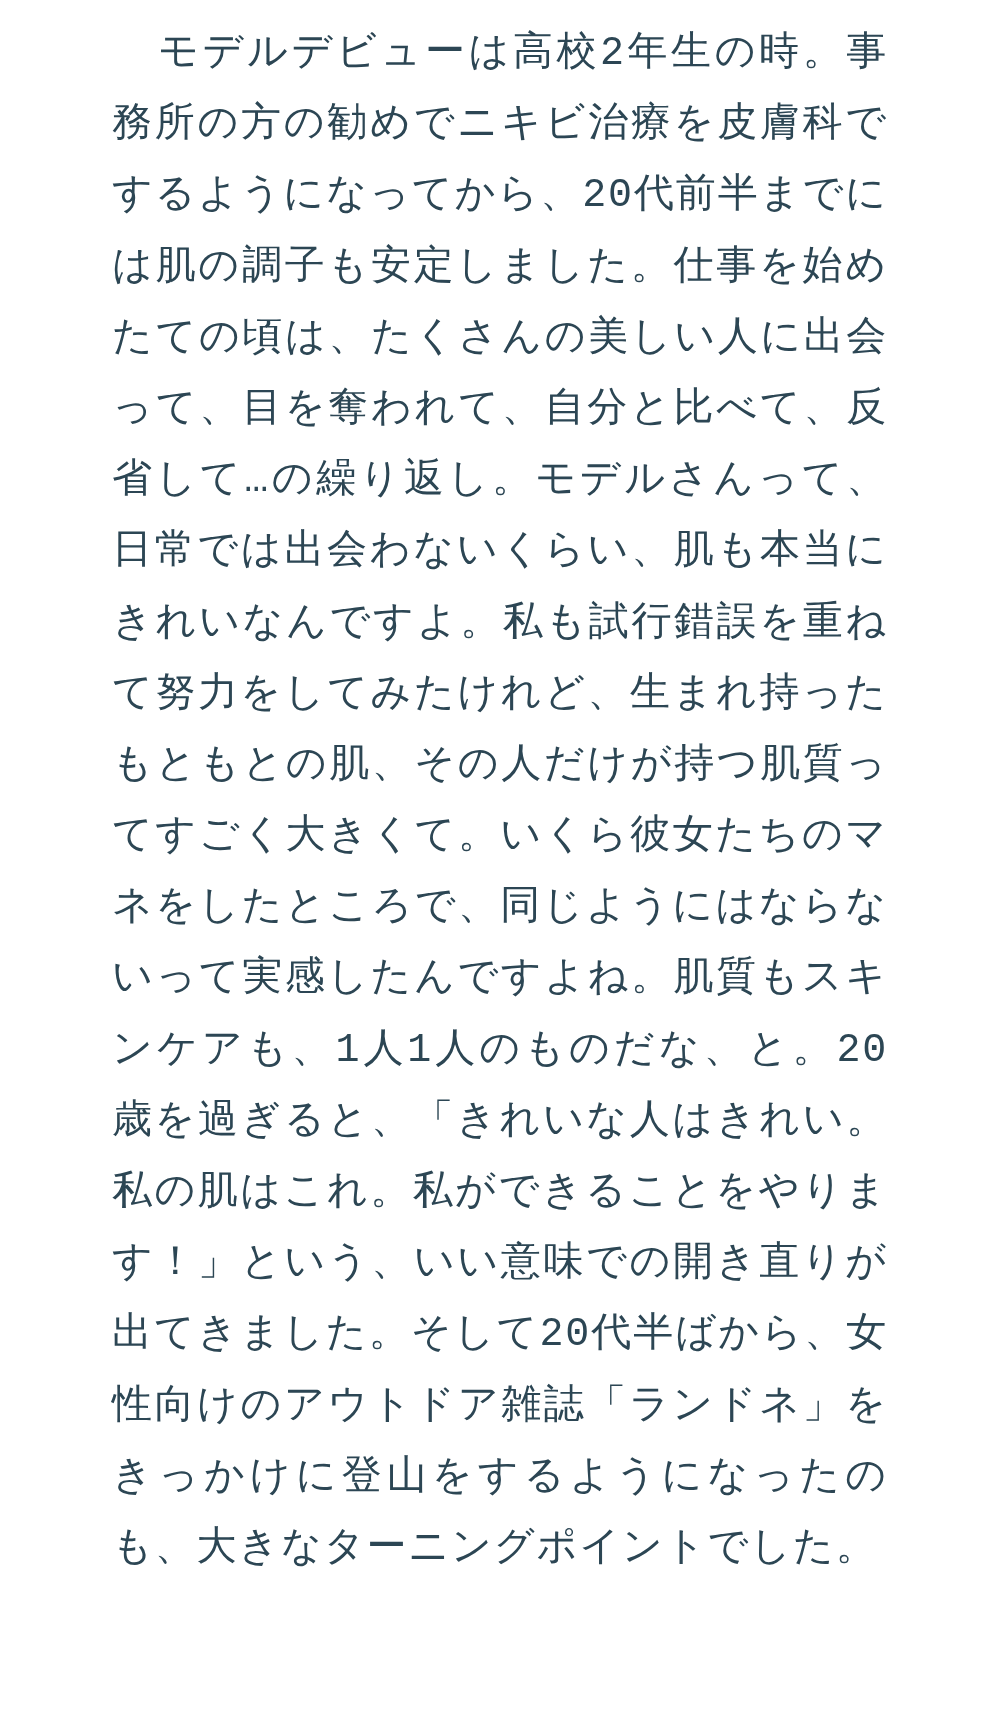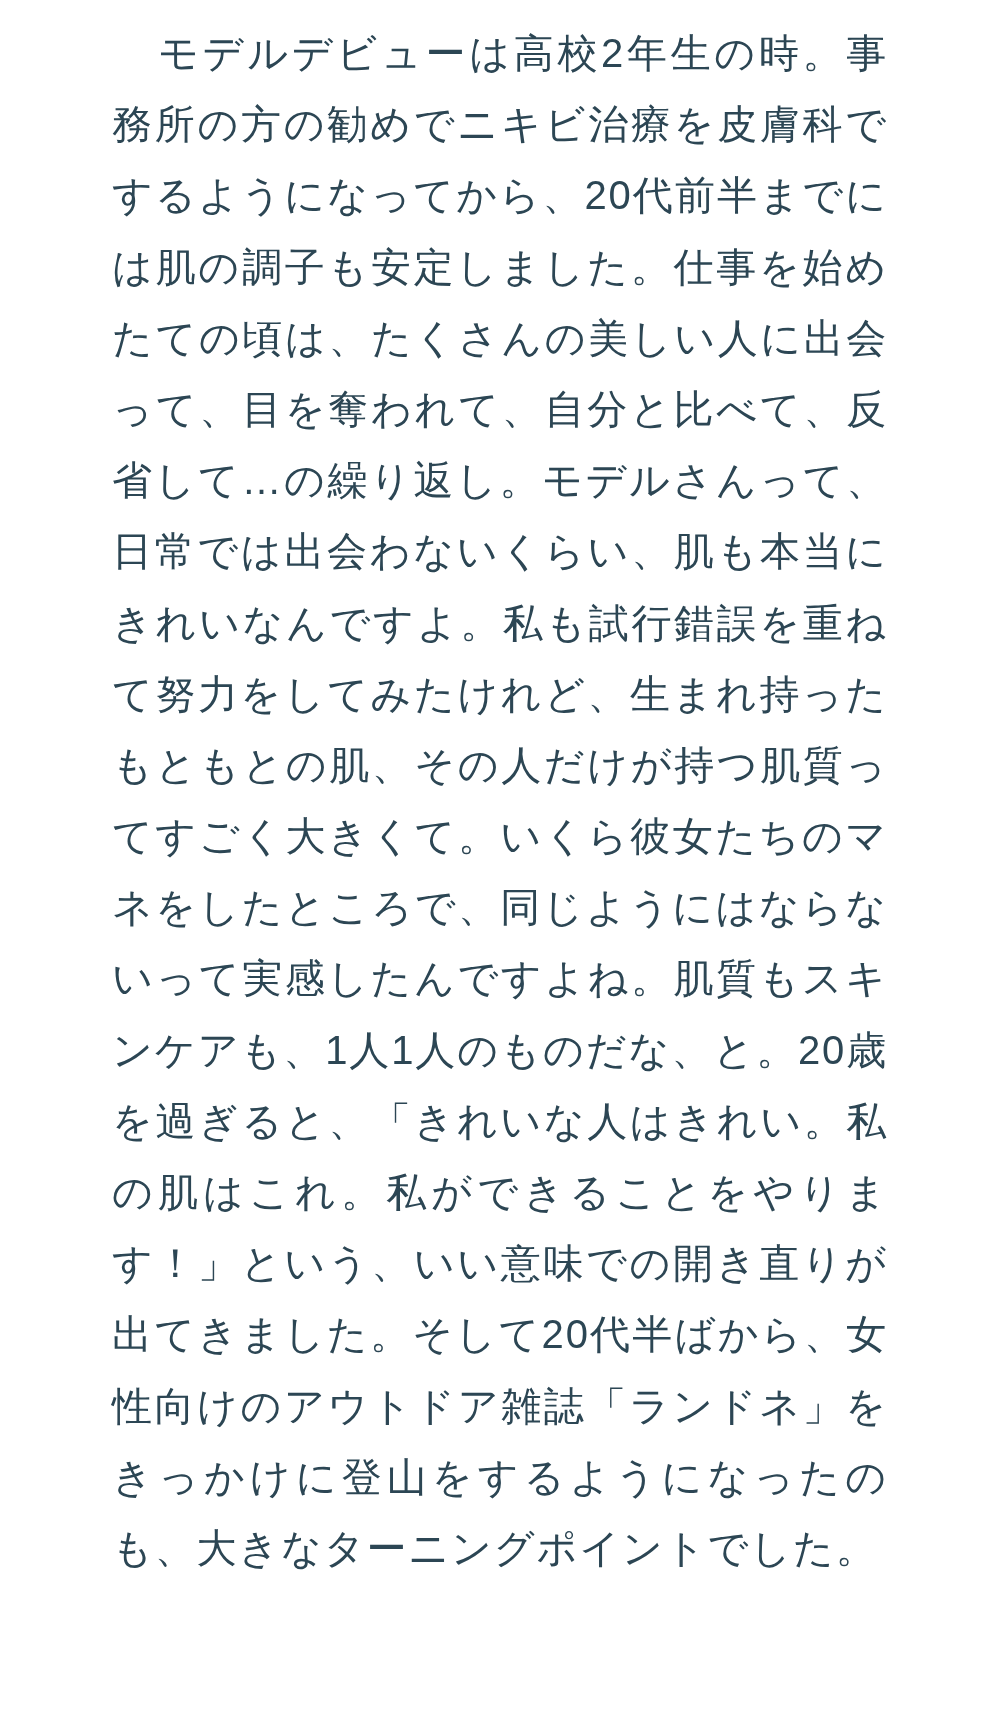--- a/index.html
+++ b/index.html
@@ -15,21 +15,21 @@
   }
   .page {
     box-sizing: border-box;
     width: 1000px;
     height: 1721px;
     background: #ffffff;
     padding: 18px 112px 0 112px;
   }
   .article-body {
     color: #2c4654;
-    font-family: Liberation Sans, sans-serif;
+    font-family: Liberation Mono, monospace;
     font-size: 40px;
     line-height: 1.78;
     letter-spacing: 0.045em;
     text-align: justify;
     text-justify: inter-character;
     font-weight: 400;
   }
   .article-body p {
     margin: 0;
     text-indent: 1.15em;

